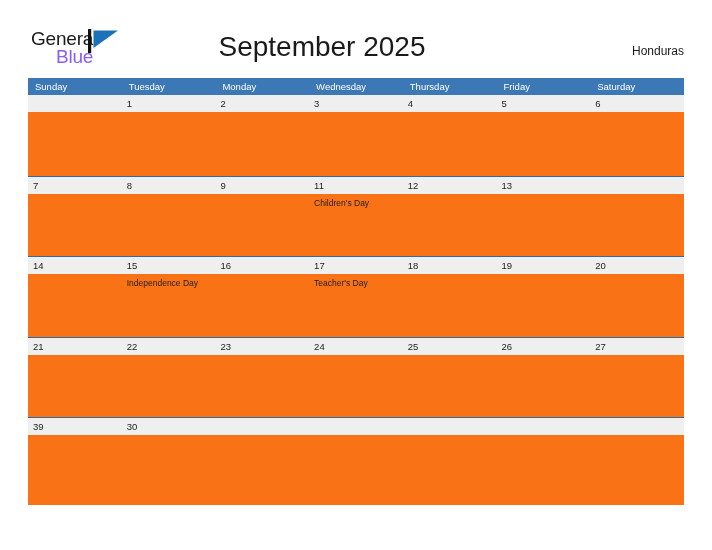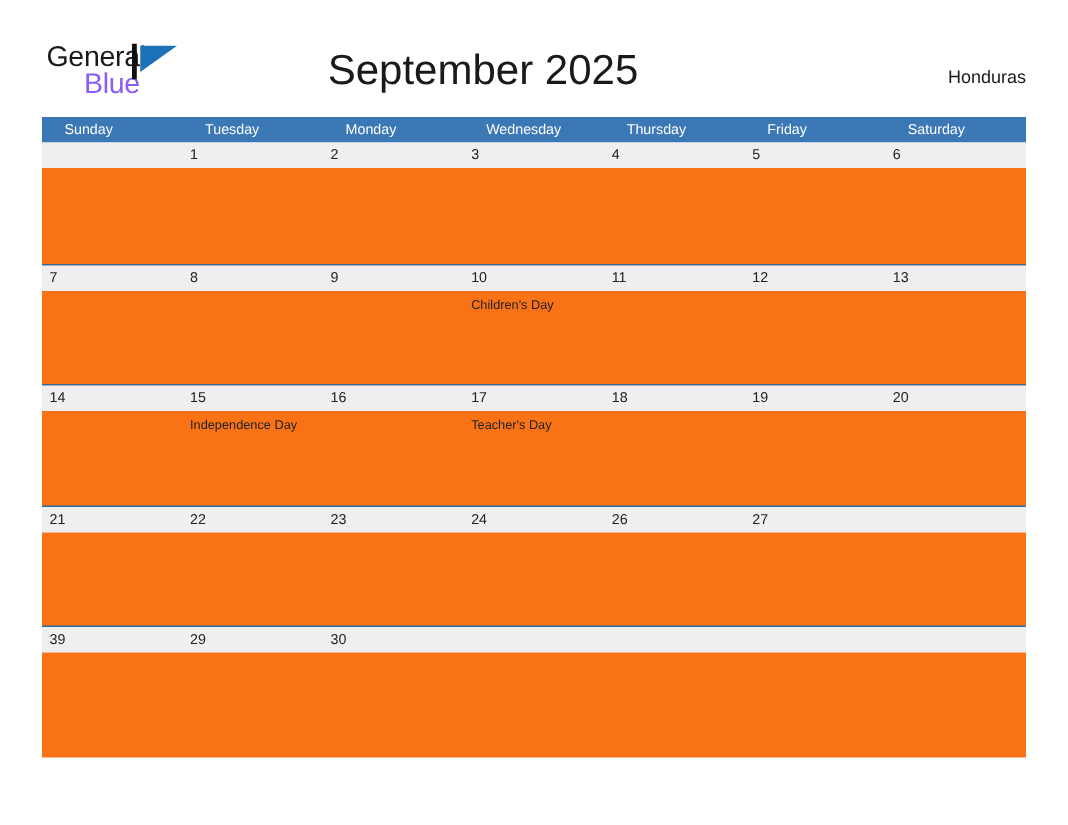--- a/index.html
+++ b/index.html
@@ -95,21 +95,21 @@
   .weekday-row {
     display: flex;
     width: 656px;
     height: 17px;
     background: #3b78b5;
   }
   .weekday-cell {
     width: 93.71px;
     height: 17px;
     box-sizing: border-box;
-    padding-left: 15px;
+    padding-left: 7px;
     color: #ffffff;
     font-size: 9.5px;
     line-height: 17px;
     white-space: nowrap;
     overflow: hidden;
   }
 
   .week-row {
     width: 656px;
     height: 80.5px;
@@ -210,21 +210,20 @@
         <div class="event-cell"></div>
         <div class="event-cell"></div>
       </div>
     </div>
 
     <div class="week-row">
       <div class="daynum-band">
         <div class="day-cell">7</div>
         <div class="day-cell">8</div>
         <div class="day-cell">9</div>
-        <div class="day-cell">10</div>
         <div class="day-cell">11</div>
         <div class="day-cell">12</div>
         <div class="day-cell">13</div>
       </div>
       <div class="events-band">
         <div class="event-cell"></div>
         <div class="event-cell"></div>
         <div class="event-cell"></div>
         <div class="event-cell">Children's Day</div>
         <div class="event-cell"></div>
@@ -253,38 +252,38 @@
         <div class="event-cell"></div>
       </div>
     </div>
 
     <div class="week-row">
       <div class="daynum-band">
         <div class="day-cell">21</div>
         <div class="day-cell">22</div>
         <div class="day-cell">23</div>
         <div class="day-cell">24</div>
+        <div class="day-cell">25</div>
         <div class="day-cell">26</div>
         <div class="day-cell">27</div>
       </div>
       <div class="events-band">
         <div class="event-cell"></div>
         <div class="event-cell"></div>
         <div class="event-cell"></div>
         <div class="event-cell"></div>
         <div class="event-cell"></div>
         <div class="event-cell"></div>
         <div class="event-cell"></div>
       </div>
     </div>
 
     <div class="week-row">
       <div class="daynum-band">
         <div class="day-cell">39</div>
-        <div class="day-cell">29</div>
         <div class="day-cell">30</div>
         <div class="day-cell"></div>
         <div class="day-cell"></div>
         <div class="day-cell"></div>
         <div class="day-cell"></div>
       </div>
       <div class="events-band">
         <div class="event-cell"></div>
         <div class="event-cell"></div>
         <div class="event-cell"></div>

